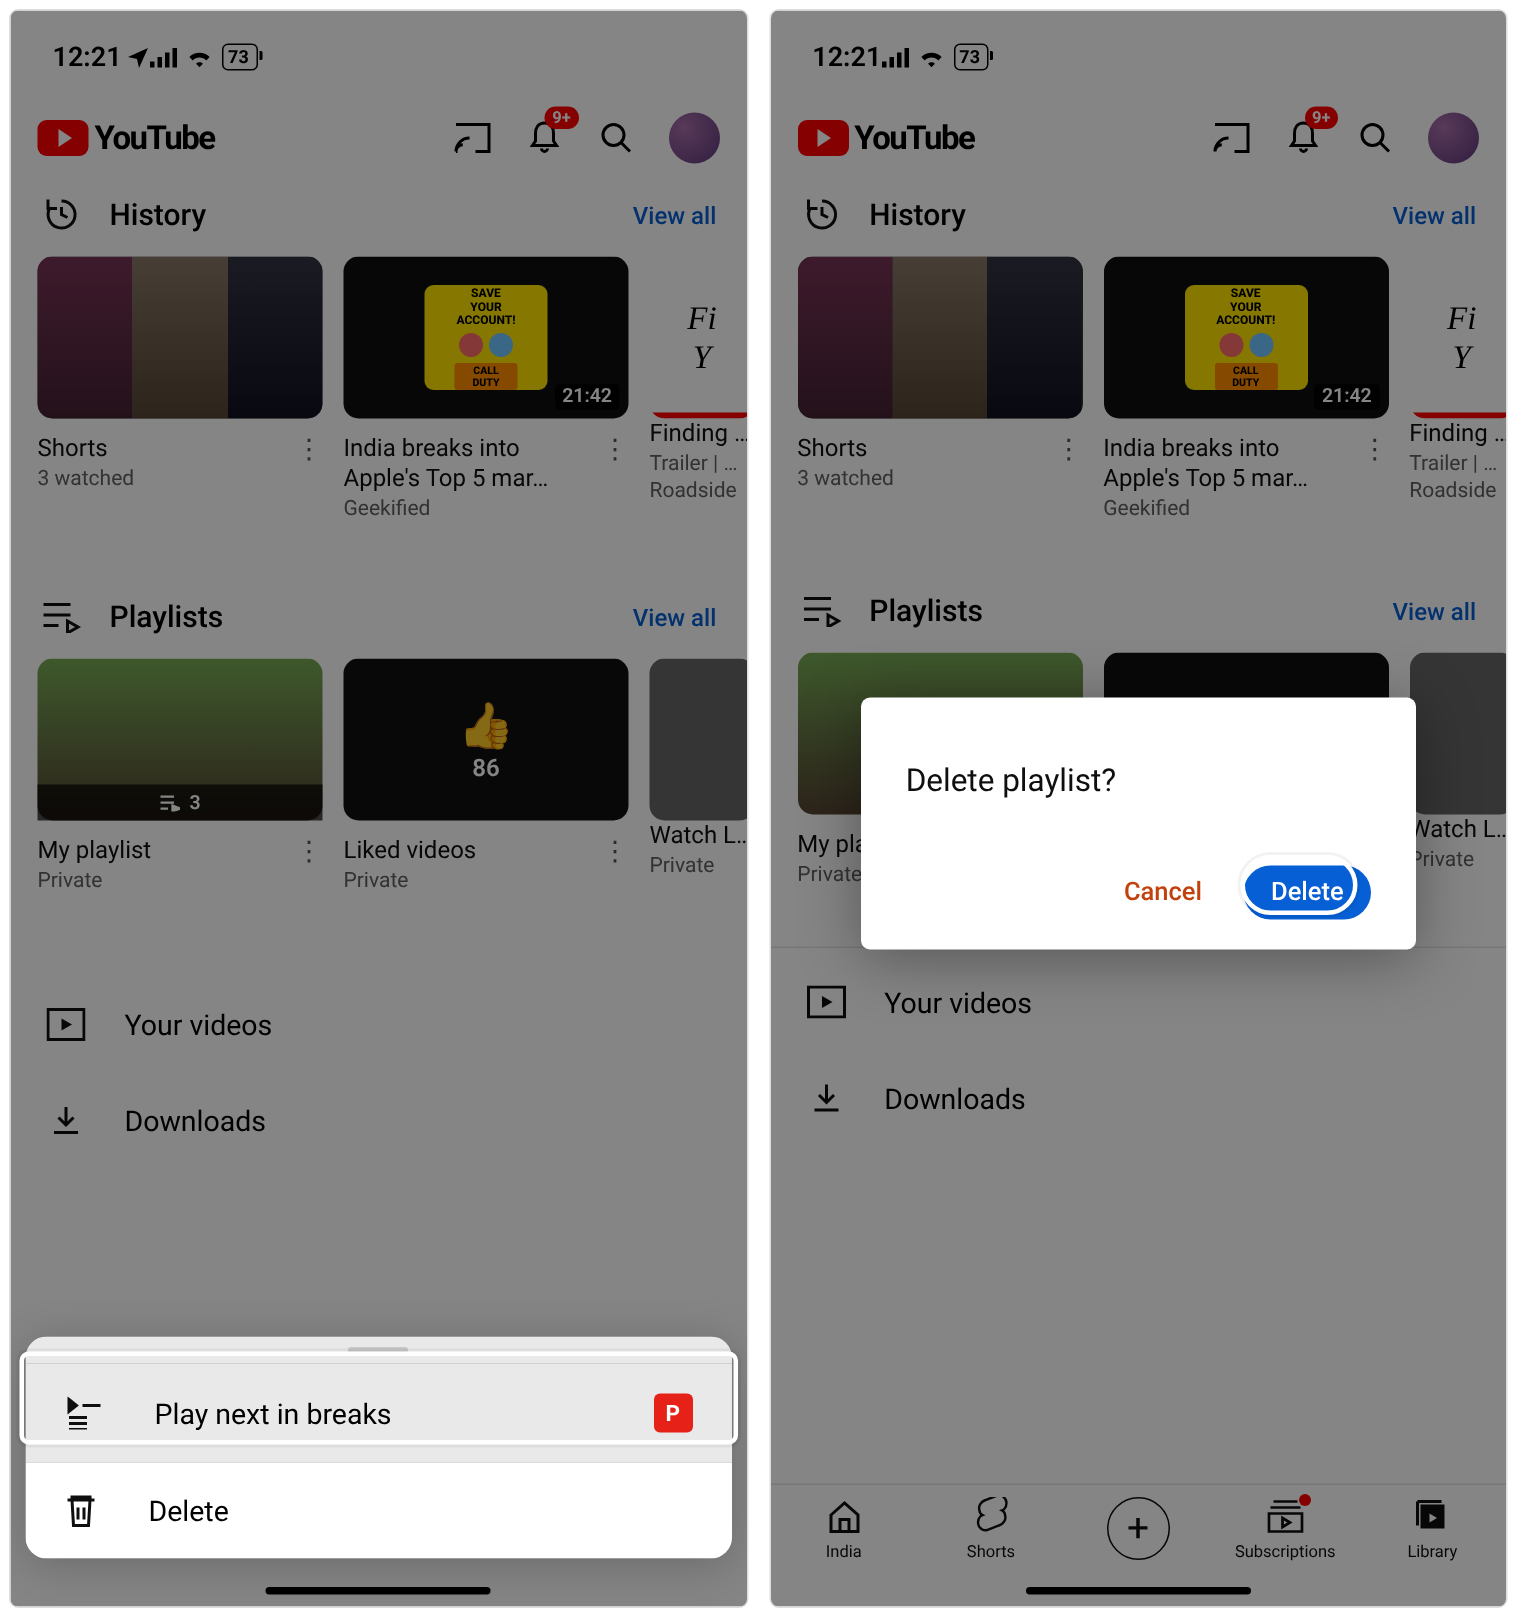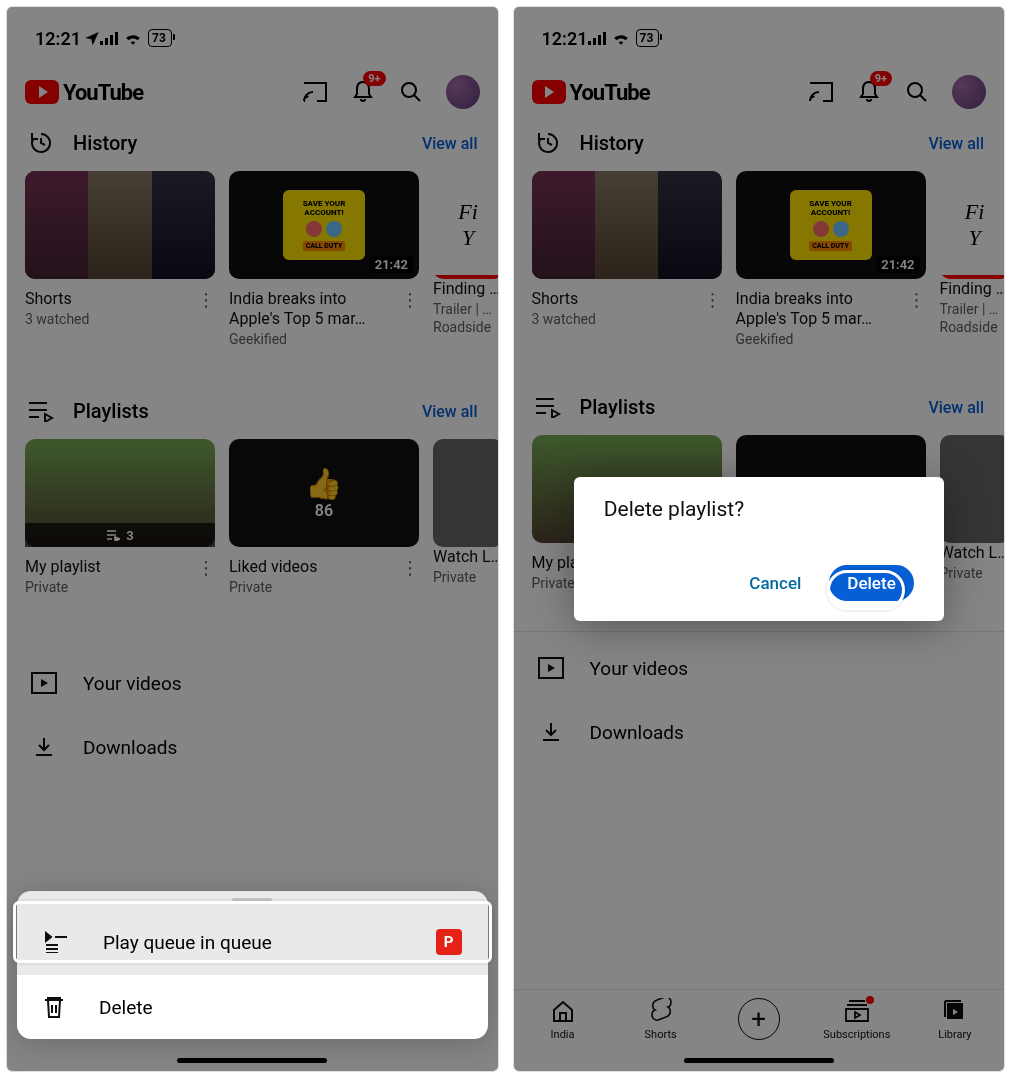--- a/index.html
+++ b/index.html
@@ -45,21 +45,21 @@
   .card-meta { display:flex; gap:6px; margin-top:10px; }
   .card-text { flex:1; }
   .card-title { font-size:16px; line-height:1.25; color:#0f0f0f; }
   .card-sub { font-size:14px; color:#606060; margin-top:2px; }
   .more-dots { width:18px; text-align:center; color:#555; font-size:18px; line-height:1; padding-top:2px; }
   .card.cut { flex:0 0 70px; }
   .card.cut .thumb { width:70px; }
   .finding-script { font-family: cursive; font-style: italic; font-size:22px; color:#000; display:flex; align-items:center; justify-content:center; background:#fff; text-align:center;}
   .red-strip { position:absolute; left:0; right:0; bottom:0; height:4px; background:#ff0000; }
   .promo-thumb { background:#0f0f0f; display:flex; align-items:center; justify-content:center; }
-  .promo-box { width:82px; height:70px; background:#ffe500; border-radius:6px; display:flex; flex-direction:column; align-items:center; justify-content:center; font-size:8px; font-weight:800; text-align:center; padding:8px; }
+  .promo-box { width:82px; height:70px; background:#ffe500; border-radius:6px; display:flex; flex-direction:column; align-items:center; justify-content:center; font-size:8px; font-weight:800; text-align:center; padding:20px; }
   .promo-circ { display:flex; gap:4px; margin:4px 0;}
   .promo-circ span{width:16px;height:16px;border-radius:50%;}
   
   
   .pcard { flex:0 0 190px; }
   .pthumb { width:190px; height:108px; border-radius:10px; background:#444; position:relative; display:flex; align-items:center; justify-content:center; }
   .pl-overlay{ position:absolute; left:0; right:0; bottom:0; height:24px; background:rgba(0,0,0,.7); display:flex; align-items:center; justify-content:center; gap:6px; color:#fff; font-size:13px; font-weight:600;}
   .liked { background:#111; flex-direction:column; color:#fff; }
   .liked-thumb { font-size:30px; }
 
@@ -77,24 +77,24 @@
   .home-indicator{position:absolute; bottom:8px; left:50%; transform:translateX(-50%); width:150px; height:5px; background:#000; border-radius:3px; z-index:40;}
 
   
   .tab-bar { position:absolute; bottom:0; left:0; right:0; height:82px; background:#fff; display:flex; justify-content:space-around; align-items:flex-start; padding-top:8px; border-top:1px solid #e5e5e5; z-index:5;}
   .tab { display:flex; flex-direction:column; align-items:center; gap:4px; font-size:11px; color:#0f0f0f; width:70px;}
   .tab .ticn { height:26px; display:flex; align-items:center; justify-content:center; font-size:22px; position:relative;}
   .tab.create .ticn { width:42px; height:42px; border:1.5px solid #0f0f0f; border-radius:50%; font-size:26px; }
   .dot-red { position:absolute; top:-2px; right:-4px; width:8px; height:8px; background:#ff0000; border-radius:50%; }
 
   
-  .dialog { position:absolute; left:50%; top:470px; transform:translateX(-50%); width:370px; background:#fff; border-radius:6px; padding:20px 30px 20px; z-index:30; box-shadow:0 6px 40px rgba(0,0,0,.35);}
+  .dialog { position:absolute; left:50%; top:458px; transform:translateX(-50%); width:370px; background:#fff; border-radius:6px; padding:44px 30px 20px; z-index:30; box-shadow:0 6px 40px rgba(0,0,0,.35);}
   .dialog-title { font-size:21px; color:#0f0f0f; margin-bottom:44px; }
   .dialog-actions { display:flex; justify-content:flex-end; gap:24px; align-items:center; }
-  .dlg-btn { font-size:17px; font-weight:500; color:#0369a1; padding:6px 4px;}
+  .dlg-btn { font-size:17px; font-weight:500; color:#c2410c; padding:6px 4px;}
   .dlg-btn.primary { background:#065fd4; color:#fff; padding:8px 18px; border-radius:20px; }
   .highlight-ring { position:absolute; border:3px solid #fff; border-radius:24px; pointer-events:none; z-index:32; box-shadow:0 0 0 2px rgba(0,0,0,.05);}
   
   svg { display:block; }
 </style>
 </head>
 <body>
 
 <div class="container">
 
@@ -280,21 +280,21 @@
     </div>
     <span>Downloads</span>
   </div>
 
   <div class="sheet">
     <div class="sheet-handle"></div>
     <div class="sheet-row">
       <svg width="26" height="22" viewBox="0 0 26 22">
             <path d="M3 14h12M3 18h12M3 22h12M3 2l5 4-5 4V2zM12 6h12" stroke="#0f0f0f" stroke-width="2" fill="#0f0f0f"></path>
           </svg>
-      <span>Play queue in queue</span>
+      <span>Play next in breaks</span>
       <div class="pbadge">P</div>
     </div>
     <div class="sheet-row hl">
       <svg width="22" height="24" viewBox="0 0 22 24">
             <path d="M2 5h18M5 5V3h12v2M5 5l1 17h10l1-17M9 10v8M13 10v8" fill="none" stroke="#0f0f0f" stroke-width="2"></path>
           </svg>
       <span>Delete</span>
     </div>
   </div>
   <div class="highlight-ring" style="left:6px; right:6px; top:894px; height:62px; border-radius:6px"></div>

